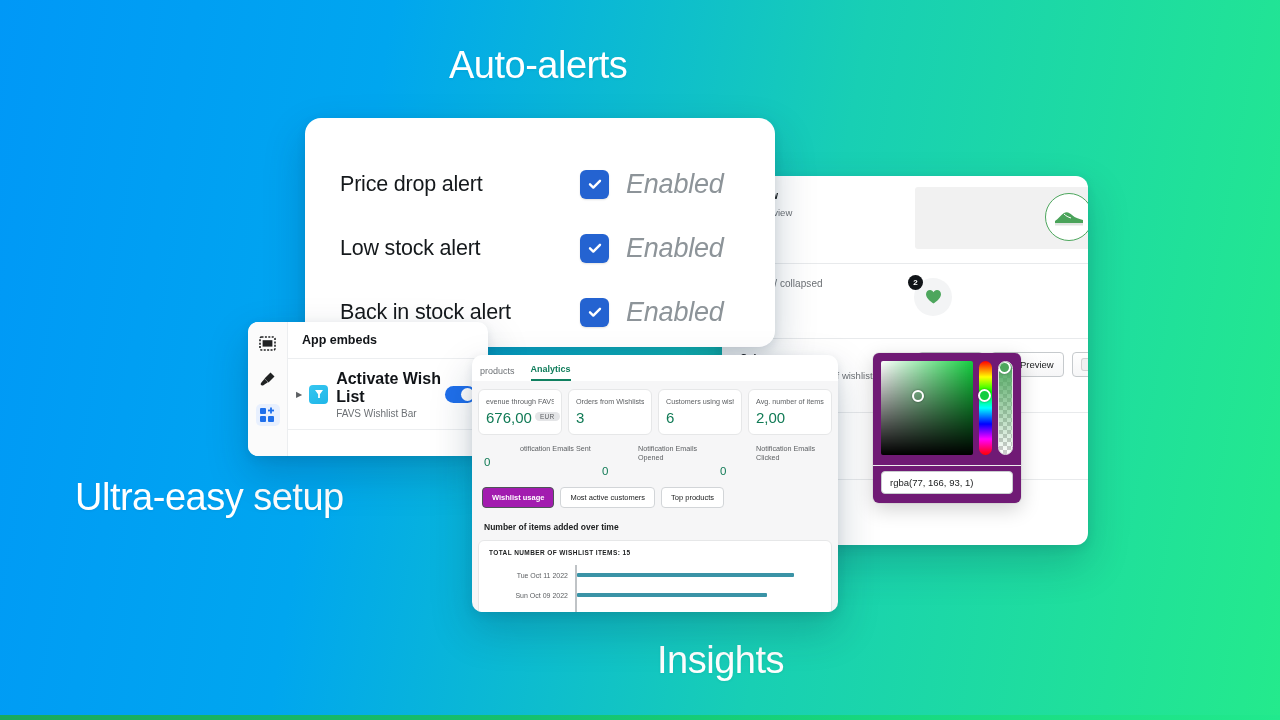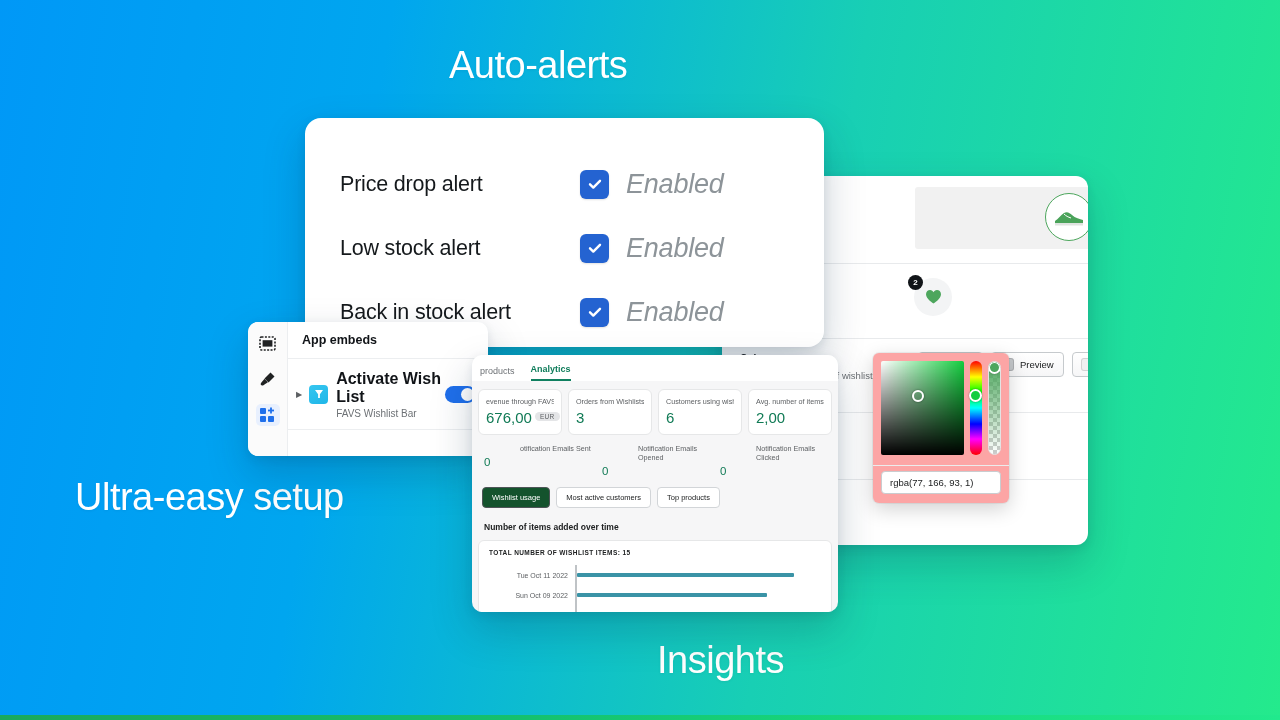--- a/index.html
+++ b/index.html
@@ -35,21 +35,21 @@
   .card {
     position: absolute;
     background: #ffffff;
     border-radius: 14px;
     box-shadow: 0 18px 42px rgba(10, 40, 70, 0.22), 0 3px 10px rgba(10,40,70,0.10);
     overflow: hidden;
   }
 
   
   #alerts-card {
-    left: 305px; top: 118px; width: 519px; height: 229px;
+    left: 305px; top: 118px; width: 470px; height: 229px;
     border-radius: 16px;
     z-index: 30;
   }
   .alert-rows { padding: 34px 0 0 35px; }
   .alert-row {
     display: flex; align-items: center; height: 64px;
   }
   .alert-label {
     font-size: 21.5px; color: #15191c; width: 240px; letter-spacing: -0.2px;
   }
@@ -107,22 +107,22 @@
   }
   .swatch { width: 13px; height: 13px; border-radius: 3px; border: 1px solid rgba(0,0,0,.12); }
 
   #br-foot { height: 130px; }
   .foot-line-a { position: absolute; left: 18px; top: 14px; font-size: 9.5px; color: #6d7175; }
   .foot-line-b { position: absolute; left: 18px; top: 90px; font-size: 9.5px; color: #6d7175; }
   .foot-divider { position: absolute; left: 0; right: 0; top: 66px; height:1px; background:#e8eaec; }
 
   
   #color-popover {
-    position: absolute; left: 873px; top: 353px; width: 136px; height: 150px;
-    background: #fca5a5; border-radius: 6px;
+    position: absolute; left: 873px; top: 353px; width: 148px; height: 150px;
+    background: #701a75; border-radius: 6px;
     box-shadow: 0 6px 20px rgba(0,0,0,0.18), 0 0 0 1px rgba(0,0,0,0.05);
     z-index: 60;
   }
   .picker-body { display: flex; gap: 6px; padding: 8px 8px 6px 8px; }
   .sat-box {
     width: 94px; height: 94px; border-radius: 2px; position: relative;
     background:
       linear-gradient(to top, #000 0%, rgba(0,0,0,0) 100%),
       linear-gradient(to right, #ffffff 0%, rgba(255,255,255,0) 100%),
       #14cd3f;
@@ -216,21 +216,21 @@
   }
   .email-row { display: flex; padding: 9px 6px 10px 6px; }
   .email-cell { flex: 1; padding-left: 6px; }
   .email-label { font-size: 7.2px; color: #5c5f62; margin-left: 36px; }
   .email-value { font-size: 11.5px; color: #107a55; margin-top: 3px; }
   .seg-row { display: flex; gap: 6px; padding: 0 6px 0 10px; }
   .seg {
     font-size: 7.5px; padding: 5px 9px; border-radius: 4px; border: 1px solid #d2d5d8;
     background: #fff; color: #202223; white-space: nowrap;
   }
-  .seg.active { background: #14532d; color: #fff; border-color: #4e5457; }
+  .seg.active { background: #a21caf; color: #fff; border-color: #4e5457; font-weight: bold; }
   .chart-title { font-size: 8.5px; font-weight: bold; color: #202223; padding: 14px 0 0 12px; }
   .chart-box { background:#fff; border:1px solid #e6e7e8; border-radius:6px; margin: 8px 6px 0 6px; padding: 8px 10px 4px 10px; }
   .chart-total { font-size: 6.5px; font-weight: bold; color: #202223; letter-spacing: .4px; }
   .chart-rows { margin-top: 9px; }
   .chart-row { display: flex; align-items: center; height: 20px; }
   .chart-cat { width: 86px; text-align: right; font-size: 7px; color: #5c5f62; padding-right: 7px; }
   .chart-track { flex: 1; border-left: 2px solid #bfc3c6; height: 20px; display:flex; align-items:center; }
   .chart-bar { height: 4.5px; background: #3a93a6; border-radius: 1px; }
 </style>
 </head>

